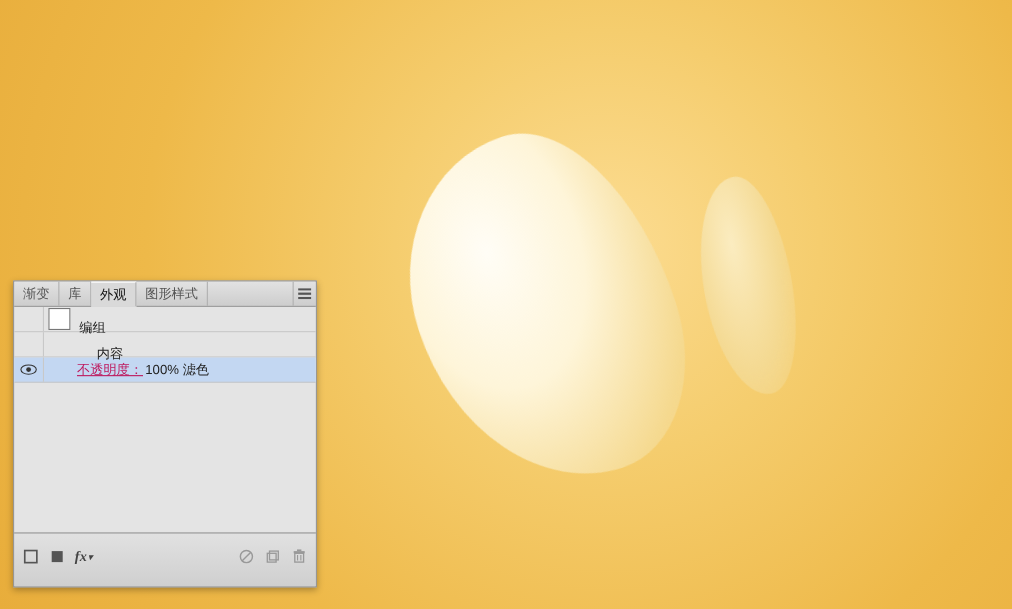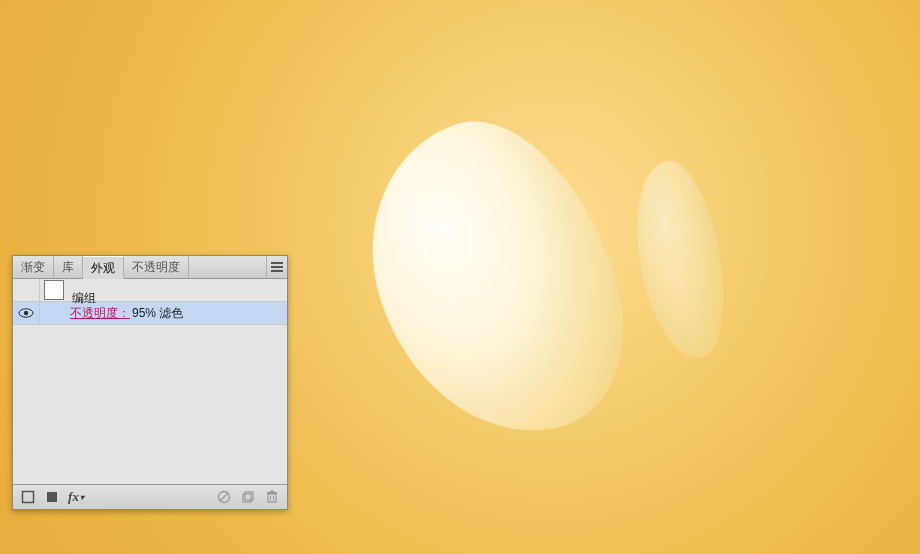--- a/index.html
+++ b/index.html
@@ -122,22 +122,22 @@
   }
   .link { color: #be185d; text-decoration: underline; cursor: default; }
   .rownorm { color: #222; }
   .eye svg { display:block; }
 
   .panel-footer {
     height: 24px;
     background: linear-gradient(#e1e1e1,#cfcfcf);
     border-top: 1px solid #9a9a9a;
     display: flex;
-    align-items: center;
-    padding: 0 6px;
+    align-items: flex-start;
+    padding: 12px 6px;
     gap: 6px;
   }
   .ft-btn {
     width: 18px;
     height: 18px;
     display:flex;
     align-items:center;
     justify-content:center;
     color:#555;
   }
@@ -152,50 +152,55 @@
 <div class="canvas">
   <div class="blob1"></div>
   <div class="blob2"></div>
 </div>
 
 <div class="panel">
   <div class="panel-tabs">
     <div class="tab">渐变</div>
     <div class="tab">库</div>
     <div class="tab active">外观</div>
-    <div class="tab">不透明度</div>
+    <div class="tab">图形样式</div>
     <div class="tab-filler"></div>
     <div class="panel-menu">
       <svg width="12" height="10" viewBox="0 0 12 10">
         <rect y="0" width="12" height="2" fill="#555"></rect>
         <rect y="4" width="12" height="2" fill="#555"></rect>
         <rect y="8" width="12" height="2" fill="#555"></rect>
       </svg>
     </div>
   </div>
 
   <div class="panel-body">
 
     <div class="row">
       <div class="vis-col"></div>
       <div class="thumb"></div>
       <span class="row-label rownorm">编组</span>
     </div>
 
+    <div class="row">
+      <div class="vis-col"></div>
+      <div class="indent"></div>
+      <span class="row-label rownorm">内容</span>
+    </div>
 
     <div class="row selected">
       <div class="vis-col eye">
         <svg width="16" height="10" viewBox="0 0 16 10">
           <ellipse cx="8" cy="5" rx="7" ry="4.2" fill="none" stroke="#333" stroke-width="1"></ellipse>
           <circle cx="8" cy="5" r="2.2" fill="#333"></circle>
         </svg>
       </div>
       <div class="indent2"></div>
       <span><span class="link">不透明度：</span></span>
-      <span class="rownorm" style="margin-left:2px">95% 滤色</span>
+      <span class="rownorm" style="margin-left:2px">100% 滤色</span>
     </div>
   </div>
 
   <div class="panel-footer">
     <div class="ft-btn">
       <svg width="14" height="14" viewBox="0 0 14 14">
         <rect x="1.5" y="1.5" width="11" height="11" fill="none" stroke="#555" stroke-width="1.5"></rect>
       </svg>
     </div>
     <div class="ft-btn">

